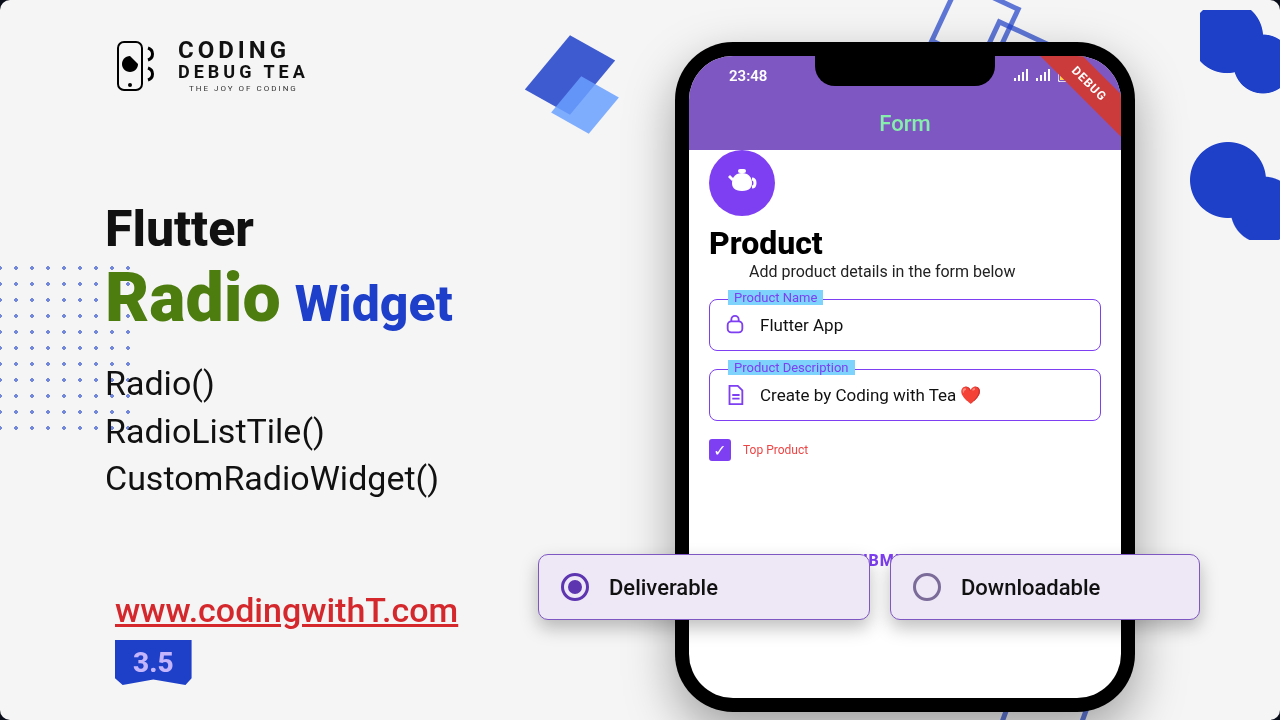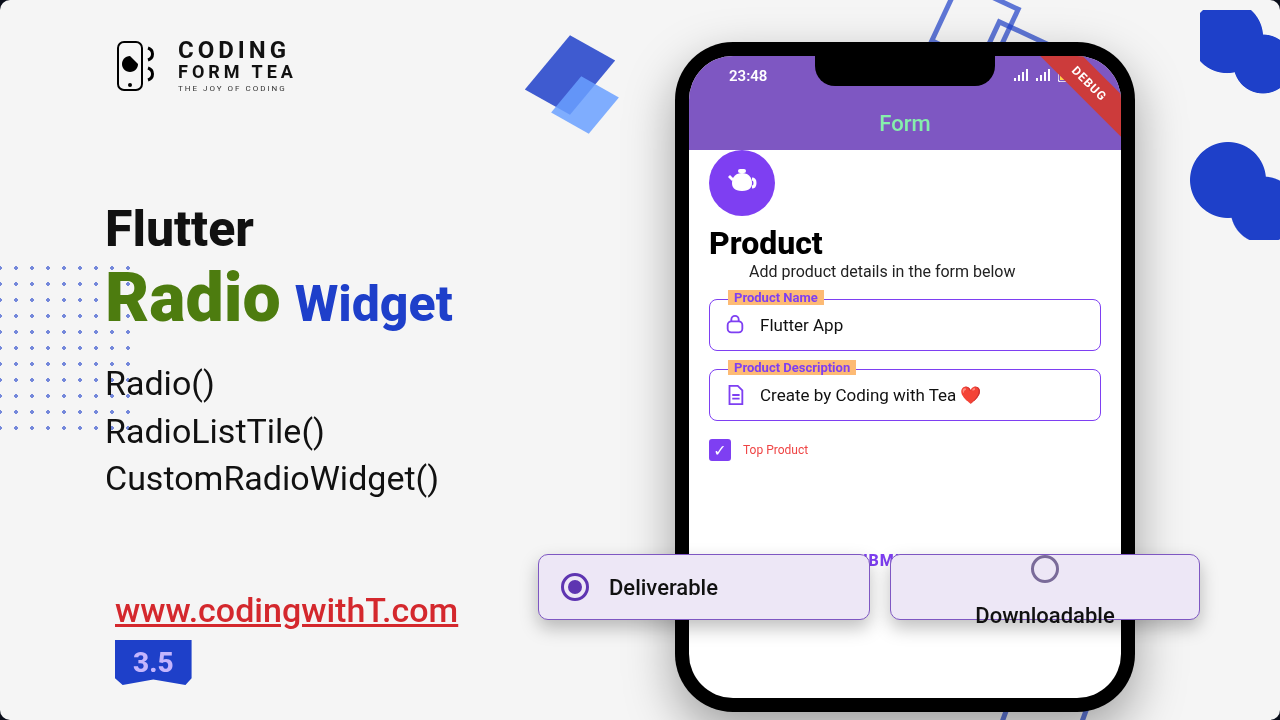--- a/index.html
+++ b/index.html
@@ -24,21 +24,21 @@
   .flutter-shape .p1{position:absolute; width:60px; height:60px; background:#1e40c9; transform:skewX(-20deg) rotate(25deg); top:10px; left:20px; opacity:0.85;}
   .flutter-shape .p2{position:absolute; width:50px; height:40px; background:#6aa0ff; transform:skewX(-20deg) rotate(25deg); top:50px; left:40px; opacity:0.85;}
 
   
   .logo { position:absolute; top:38px; left:108px; display:flex; align-items:center; gap:14px;}
   .logo-icon { width:56px; height:56px; position:relative;}
   .logo-icon svg{ width:56px; height:56px;}
   .logo-text { line-height:1.05; letter-spacing:4px;}
   .logo-text .l1{ font-size:24px; font-weight:700; color:#111;}
   .logo-text .l2{ font-size:18px; font-weight:700; color:#111;}
-  .logo-text .l3{ font-size:8px; letter-spacing:2px; color:#333; margin-top:3px;}
+  .logo-text .l3{ font-size:8px; letter-spacing:2px; color:#333; margin-top:3px;text-align:center;}
 
   .heading { position:absolute; top:200px; left:105px;}
   .heading .h1{ font-size:50px; font-weight:800; color:#111;}
   .heading .h2{ font-size:68px; font-weight:900; color:#4d7c0f; display:inline;}
   .heading .h3{ font-size:50px; font-weight:800; color:#1e3fca; display:inline; margin-left:10px;}
 
   .apis { position:absolute; top:360px; left:105px; font-size:34px; color:#111; line-height:1.4; font-weight:400;}
 
   .url { position:absolute; top:590px; left:115px; font-size:34px; color:#d4282d; font-weight:500; text-decoration:underline; text-decoration-color:#d4282d;}
   .badge { position:absolute; top:640px; left:115px; background:#1e40c9; color:#c4b5fd; font-weight:800; font-size:28px; padding:6px 18px; clip-path: polygon(0 0, 100% 0, 100% 85%, 92% 100%, 50% 88%, 10% 100%, 0 85%);}
@@ -50,32 +50,32 @@
   .statusbar{ height:40px; background:#7e57c2; color:#fff; display:flex; align-items:center; justify-content:space-between; padding:0 24px 0 40px; font-size:15px; font-weight:600;}
   .status-icons{ display:flex; gap:6px; align-items:center;}
   .debug-banner{ position:absolute; top:0; right:0; width:140px; height:30px; background:#cc3b3b; color:#fff; font-weight:700; font-size:12px; display:flex; align-items:center; justify-content:center; transform: rotate(45deg) translate(36px,-18px); z-index:11; letter-spacing:1px;}
   .appbar{ background:#7e57c2; color:#86efac; height:54px; display:flex; align-items:center; justify-content:center; font-size:22px; font-weight:500;}
   .content{ padding:0 20px 10px;}
   .avatar{ width:66px; height:66px; border-radius:50%; background:#7e3ff2; display:flex; align-items:center; justify-content:center; margin-bottom:8px;}
   .avatar svg{ width:36px; height:36px;}
   .ptitle{ font-size:32px; font-weight:800; color:#000;}
   .psub{ font-size:16px; color:#222; margin-bottom:18px;margin-left:40px;}
   .field{ border:1.5px solid #7e3ff2; border-radius:8px; padding:14px 14px 14px 14px; position:relative; margin-bottom:18px; display:flex; align-items:center; gap:14px;}
-  .field .flabel{ position:absolute; top:-10px; left:18px; background:#fdba74; padding:0 6px; font-size:13px; color:#7e3ff2; font-weight:700;}
+  .field .flabel{ position:absolute; top:-10px; left:18px; background:#7dd3fc; padding:0 6px; font-size:13px; color:#7e3ff2; font-weight:400;}
   .field .ficon{ color:#7e3ff2; width:22px; height:22px; flex-shrink:0;}
   .field .fval{ font-size:17px; color:#111;}
   .checkbox-row{ display:flex; align-items:center; gap:12px; margin-top:8px; margin-bottom:6px;}
   .cb{ width:22px; height:22px; border:2px solid #7e3ff2; border-radius:3px; background:#7e3ff2; color:#fff; display:flex; align-items:center; justify-content:center; font-size:16px;}
   .cb-label{ font-size:12px; color:#ef4444;}
   .submit{ text-align:center; color:#7e3ff2; font-weight:800; font-size:16px; letter-spacing:1px; margin-top:90px;}
 
   
   .radio-card{ position:absolute; background:#ede7f6; border:1.5px solid #7e57c2; border-radius:10px; height:66px; display:flex; align-items:center; padding:0 22px; gap:20px; box-shadow:0 8px 18px rgba(0,0,0,0.25); z-index:20;}
   .radio-card.sel{ top:554px; right:410px; width:332px;}
-  .radio-card.unsel{ top:554px; right:80px; width:310px;flex-direction:column;}
+  .radio-card.unsel{ top:554px; right:80px; width:310px;}
   .radio-outer{ width:28px; height:28px; border-radius:50%; border:3px solid #5e35b1; display:flex; align-items:center; justify-content:center; flex-shrink:0;}
   .radio-inner{ width:14px; height:14px; border-radius:50%; background:#5e35b1;}
   .radio-label{ font-size:22px; color:#111; font-weight:500;}
   .radio-card.unsel .radio-outer{ border-color:#7a6b99;}
 
   .heart{color:#e03040;}
 </style>
 </head>
 <body>
 
@@ -101,21 +101,21 @@
     <div class="logo-icon">
       <svg viewBox="0 0 56 56">
           <rect x="10" y="4" width="24" height="48" rx="6" fill="none" stroke="#000" stroke-width="2"></rect>
           <circle cx="22" cy="47" r="2" fill="#000"></circle>
           <path d="M22 18c-5 0-8 4-8 8s3 8 8 8 8-4 8-8" fill="#000"></path>
           <path d="M40 10c6 2 6 10 0 12 M40 30c6 2 6 10 0 12" stroke="#000" stroke-width="3" fill="none"></path>
         </svg>
     </div>
     <div class="logo-text">
       <div class="l1">CODING</div>
-      <div class="l2">FORM TEA</div>
+      <div class="l2">DEBUG TEA</div>
       <div class="l3">THE JOY OF CODING</div>
     </div>
   </div>
 
   <div class="heading">
     <div class="h1">Flutter</div>
     <div>
       <span class="h2">Radio</span>
       <span class="h3">Widget</span>
     </div>

